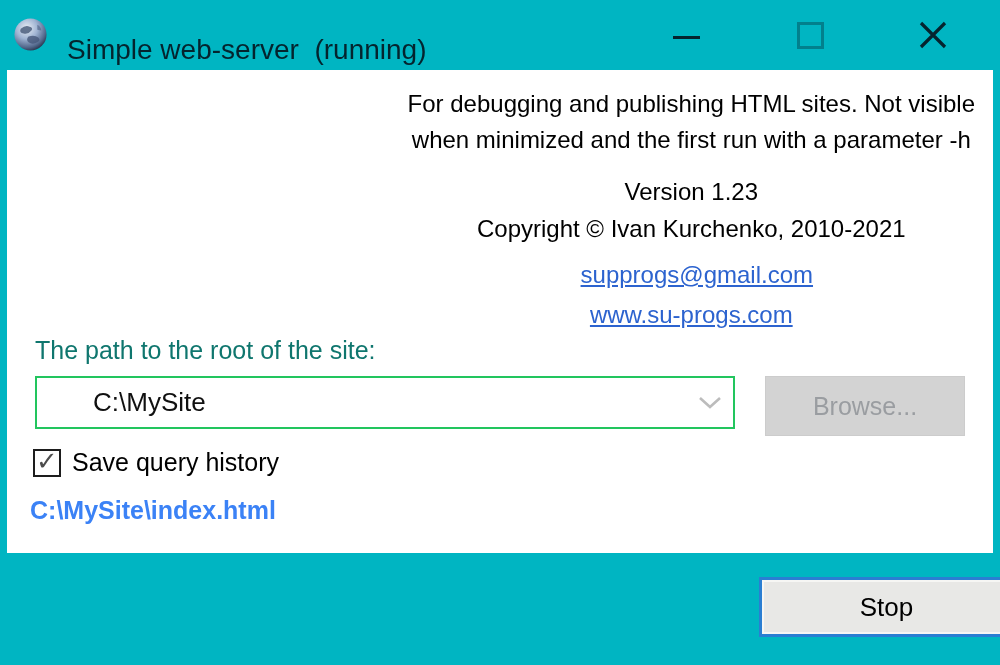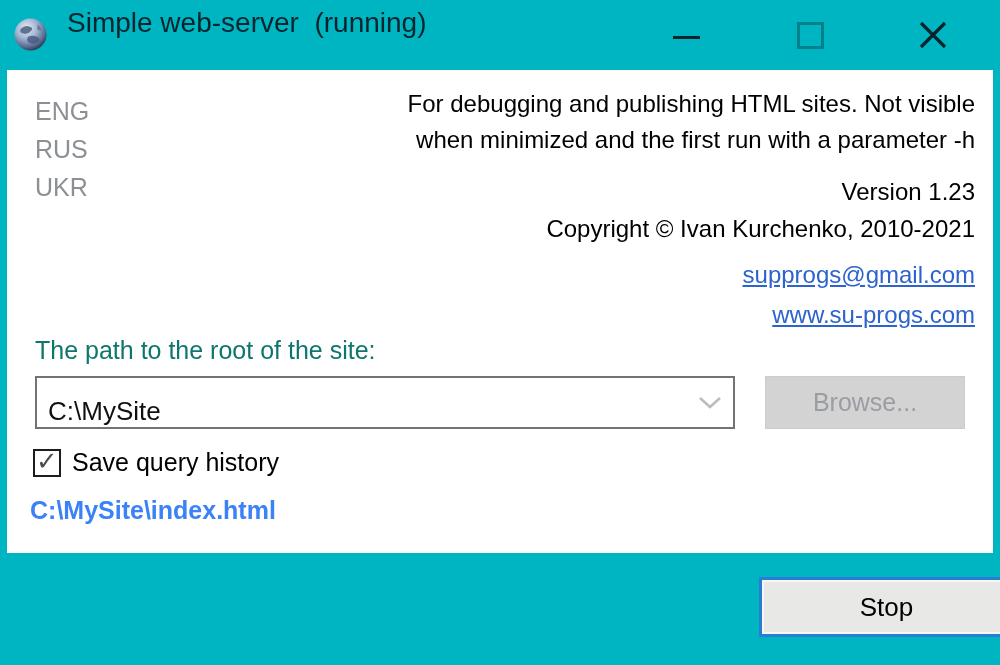--- a/index.html
+++ b/index.html
@@ -15,21 +15,21 @@
     background: #00b5c2;
   }
   
   .titlebar {
     position: absolute; top: 0; left: 0; right: 0; height: 70px;
   }
   .app-icon {
     position: absolute; left: 13px; top: 17px; width: 35px; height: 35px;
   }
   .title-text {
-    position: absolute; left: 67px; top: 7px;
+    position: absolute; left: 67px; top: 34px;
     font-size: 28px; color: #04242e; white-space: pre;
   }
   .win-btn {
     position: absolute; top: 0; width: 64px; height: 70px;
     display: flex; align-items: center; justify-content: center;
     cursor: default;
   }
   .btn-min   { left: 654px; }
   .btn-max   { left: 778px; }
   .btn-close { left: 901px; }
@@ -45,51 +45,52 @@
     position: absolute; left: 7px; right: 7px; top: 70px; bottom: 112px;
     background: #ffffff;
   }
   .lang-list {
     position: absolute; left: 28px; top: 22px;
     font-size: 25px; line-height: 38px; color: #8c9095;
   }
   .lang-item { display: block; cursor: pointer; }
   .about {
     position: absolute; right: 18px; top: 16px;
-    display: flex; flex-direction: column; align-items: flex-end;
+    display: flex; flex-direction: column; align-items: center;
     text-align: right; color: #000;
   }
   .desc-line { font-size: 24px; line-height: 36px; color: #000; }
   .version-line { font-size: 24px; line-height: 37px; margin-top: 15px; }
   .copyright-line { font-size: 24px; line-height: 37px; }
   .about a, .link {
     color: #2c63cf; text-decoration: underline; cursor: pointer;
     font-size: 24px;
   }
   .email-link { margin-top: 14px; line-height: 28px; margin-left: 11px; }
   .site-link  { margin-top: 12px; line-height: 28px; }
   .path-label {
     position: absolute; left: 28px; top: 266px;
     font-size: 25px; color: #0f766e;
   }
   .combo {
     position: absolute; left: 28px; top: 306px; width: 700px; height: 53px;
-    background: #fff; border: 2px solid #737373;
-    display: flex; align-items: flex-end;
+    background: #fff; border: 2px solid #22c55e;
+    display: flex; align-items: center;
     cursor: default;
+    padding-left: 45px;
   }
   .combo-value {
     padding-left: 11px; font-size: 26px; color: #101010; flex: 1 1 auto;
   }
   .combo-arrow {
     width: 46px; height: 100%;
     display: flex; align-items: center; justify-content: center;
   }
   .browse-btn {
-    position: absolute; right: 28px; top: 306px; width: 200px; height: 53px;
+    position: absolute; right: 28px; top: 306px; width: 200px; height: 60px;
     background: #d3d3d3; border: 1px solid #cccccc;
     font-size: 25px; color: #9a9da1;
     display: flex; align-items: center; justify-content: center;
     font-family: "Liberation Sans", sans-serif;
   }
   .check-row {
     position: absolute; left: 26px; top: 378px;
     display: flex; align-items: center; cursor: pointer;
   }
   .checkbox {
@@ -148,25 +149,20 @@
     </div>
     <div class="win-btn btn-close">
       <svg class="glyph-close" viewBox="0 0 30 30">
         <path d="M3 3 L27 27 M27 3 L3 27" stroke="#05242e" stroke-width="3.2" fill="none"></path>
       </svg>
     </div>
   </div>
 
   <div class="client">
 
-    <div class="lang-list">
-      <span class="lang-item">ENG</span>
-      <span class="lang-item">RUS</span>
-      <span class="lang-item">UKR</span>
-    </div>
 
     <div class="about">
       <div class="desc-line">For debugging and publishing HTML sites. Not visible</div>
       <div class="desc-line">when minimized and the first run with a parameter -h</div>
       <div class="version-line">Version 1.23</div>
       <div class="copyright-line">Copyright © Ivan Kurchenko, 2010-2021</div>
       <a class="link email-link">supprogs@gmail.com</a>
       <a class="link site-link">www.su-progs.com</a>
     </div>
 

